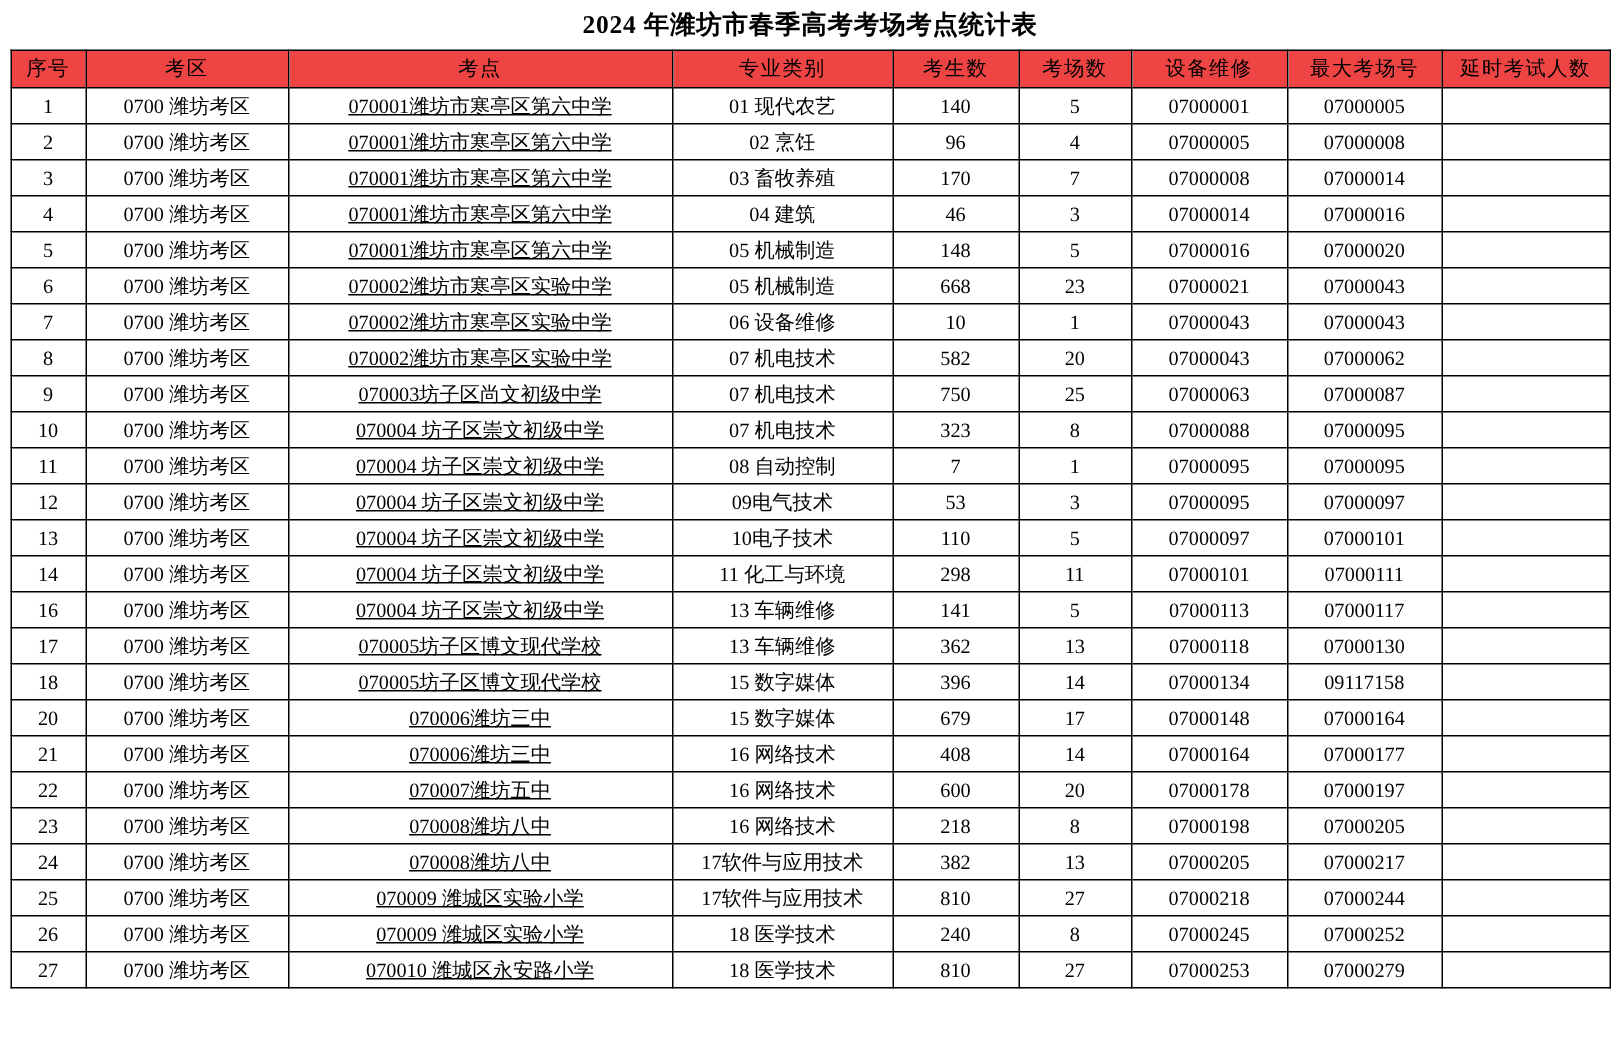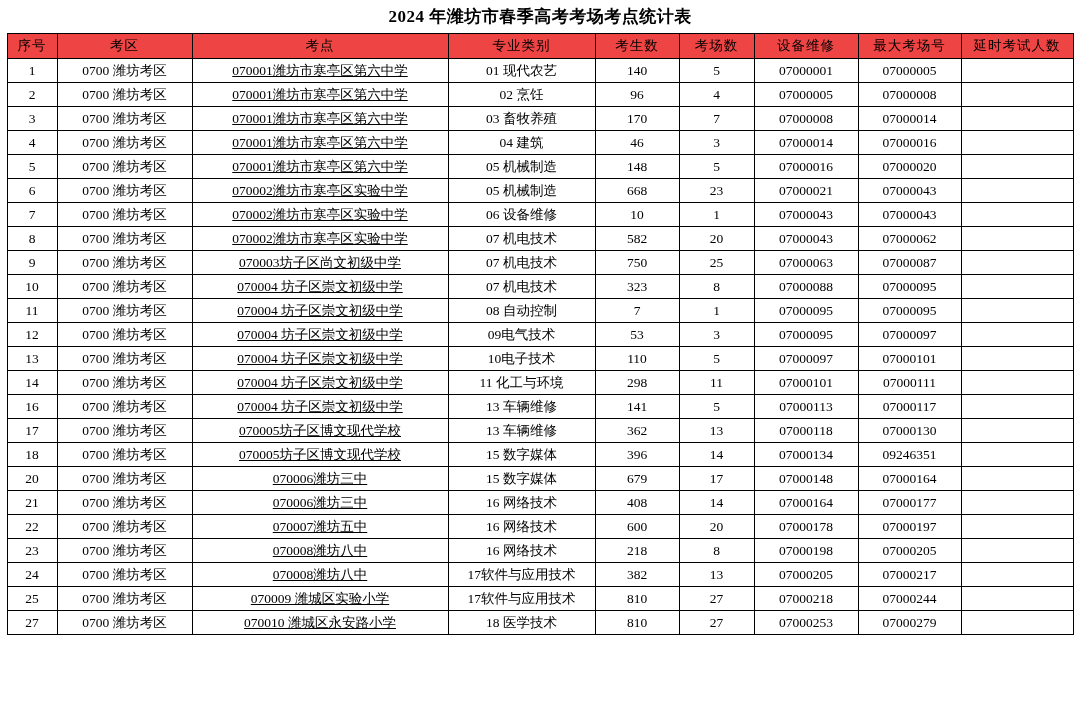--- a/index.html
+++ b/index.html
@@ -282,21 +282,21 @@
           <td class="delay"></td>
         </tr>
         <tr>
           <td class="idx">18</td>
           <td class="zone">0700  潍坊考区</td>
           <td class="site">070005坊子区博文现代学校</td>
           <td class="major">15  数字媒体</td>
           <td class="num">396</td>
           <td class="num">14</td>
           <td class="code">07000134</td>
-          <td class="code">09246351</td>
+          <td class="code">09117158</td>
           <td class="delay"></td>
         </tr>
         <tr>
           <td class="idx">20</td>
           <td class="zone">0700  潍坊考区</td>
           <td class="site">070006潍坊三中</td>
           <td class="major">15  数字媒体</td>
           <td class="num">679</td>
           <td class="num">17</td>
           <td class="code">07000148</td>
@@ -352,20 +352,31 @@
           <td class="zone">0700  潍坊考区</td>
           <td class="site">070009  潍城区实验小学</td>
           <td class="major">17软件与应用技术</td>
           <td class="num">810</td>
           <td class="num">27</td>
           <td class="code">07000218</td>
           <td class="code">07000244</td>
           <td class="delay"></td>
         </tr>
         <tr>
+          <td class="idx">26</td>
+          <td class="zone">0700  潍坊考区</td>
+          <td class="site">070009  潍城区实验小学</td>
+          <td class="major">18  医学技术</td>
+          <td class="num">240</td>
+          <td class="num">8</td>
+          <td class="code">07000245</td>
+          <td class="code">07000252</td>
+          <td class="delay"></td>
+        </tr>
+        <tr>
           <td class="idx">27</td>
           <td class="zone">0700  潍坊考区</td>
           <td class="site">070010  潍城区永安路小学</td>
           <td class="major">18  医学技术</td>
           <td class="num">810</td>
           <td class="num">27</td>
           <td class="code">07000253</td>
           <td class="code">07000279</td>
           <td class="delay"></td>
         </tr>

